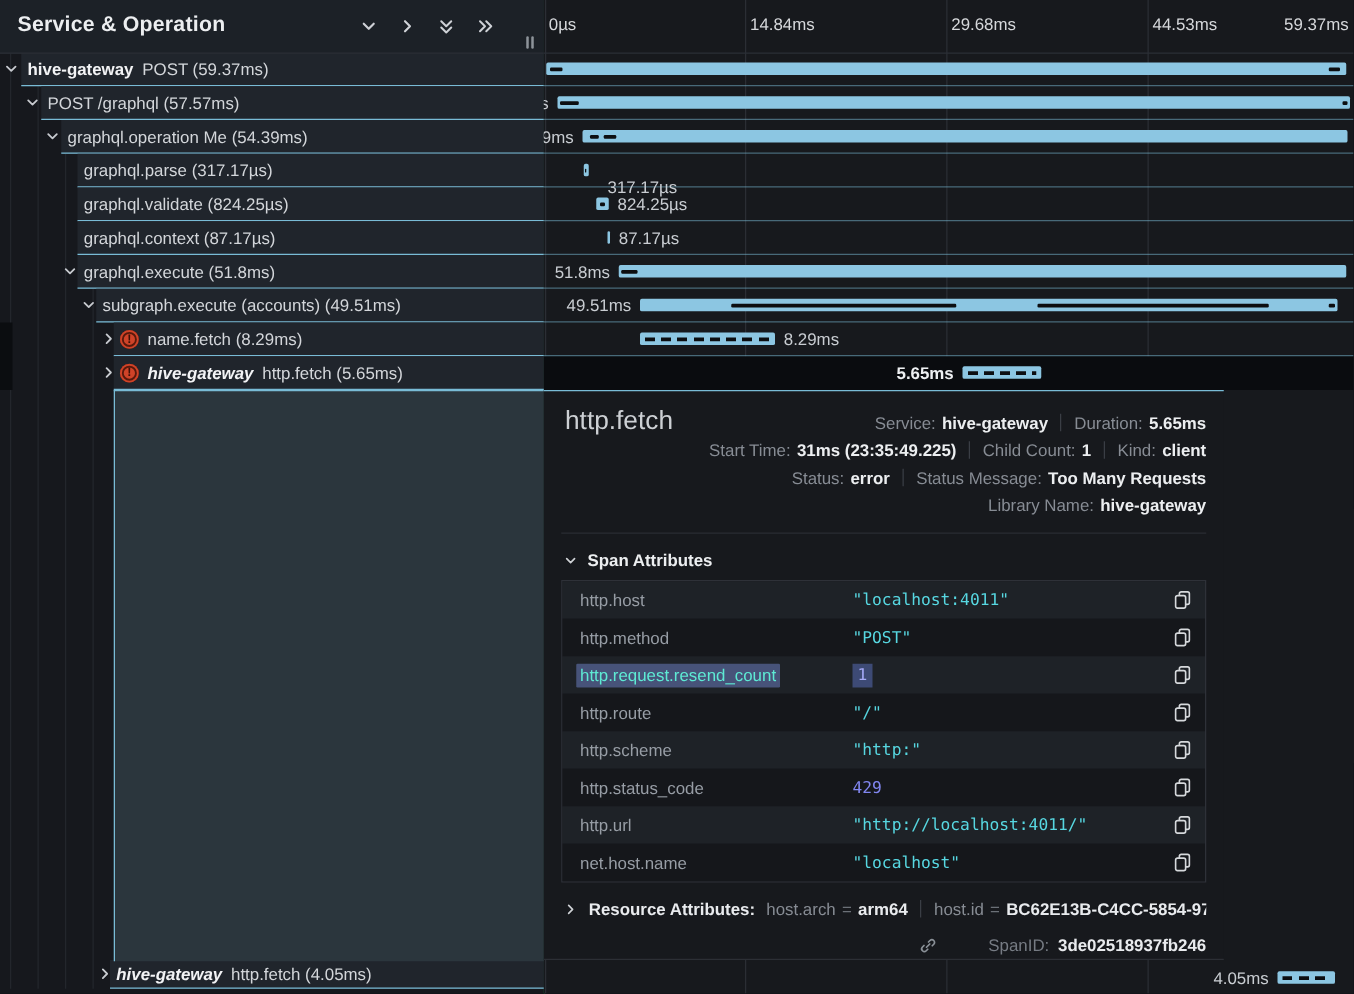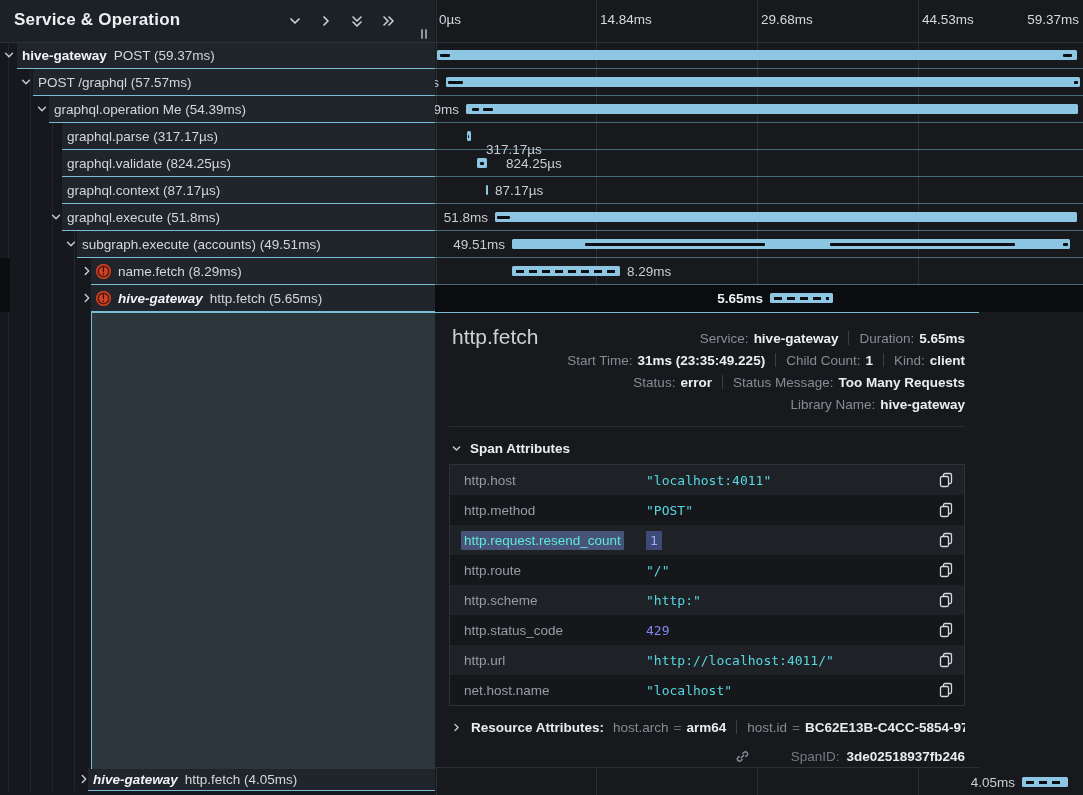--- a/index.html
+++ b/index.html
@@ -51,21 +51,21 @@
   #d-meta{position:absolute;right:14px;top:14px;display:flex;flex-direction:column;align-items:flex-end;}
   .meta-line{display:flex;align-items:center;height:22px;font-size:13.5px;white-space:nowrap;}
   .meta-label{color:#878c94;margin-right:5px;}
   .meta-value{color:#eceef0;font-weight:700;}
   .vsep{display:inline-block;width:1px;height:14px;background:#3a3e45;margin:0 10px;}
   .detail-divider{position:absolute;left:14px;right:14px;top:113px;height:1px;background:#2a2d33;}
   #sa-header{position:absolute;left:16px;top:128px;display:flex;align-items:center;gap:8px;font-size:13.5px;color:#eceef0;}
   .schev{width:11px;height:11px;color:#cfd2d6;display:inline-block;}
   .schev svg{display:block;width:11px;height:11px;}
   #attr-table{position:absolute;left:14px;right:14px;top:151px;border:1px solid #2e3138;}
-  .attr-row{position:relative;height:30px;display:flex;align-items:center;}
+  .attr-row{position:relative;height:30px;display:flex;align-items:center;gap:36px;}
   .attr-row.odd{background:#1e2227;}
   .attr-row.even{background:#15171b;align-items:center;}
   .attr-key{width:182px;padding-left:14px;color:#979da5;font-size:13.5px;flex:none;white-space:nowrap;}
   .key-sel{background:#475379;color:#5eead4;padding:2px 3px;margin:-2px 0 -2px -3px;border-radius:1px;}
   .attr-val{font-family:"DejaVu Sans Mono",monospace;font-size:13px;white-space:nowrap;}
   .val-string{color:#57d7e1;}
   .val-number{color:#8287f1;}
   .val-sel{background:#3d4a75;color:#a6aaf8;padding:2px 4px;margin:-2px 0;}
   .copy-btn{position:absolute;right:10px;top:7px;width:16px;height:16px;cursor:pointer;}
   .copy-btn svg{display:block;width:16px;height:16px;}
@@ -269,21 +269,21 @@
           <div class="mark" style="left: 17px; width: 10px;"></div>
         </div>
         <div class="bar-label" style="top: 102px; right: 624px;">54.39ms</div>
         <div class="bar" style="left: 32px; top: 131px; width: 4px;">
           <div class="mark" style="left: 1px; width: 1px;"></div>
         </div>
         <div class="bar-label" style="top: 129px; left: 51px; margin-top: 13px;">317.17µs</div>
         <div class="bar" style="left: 42px; top: 158px; width: 10px;">
           <div class="mark" style="left: 3px; width: 4px;"></div>
         </div>
-        <div class="bar-label" style="top: 156px; left: 59px; margin-left: 12px;">824.25µs</div>
+        <div class="bar-label" style="top: 156px; left: 59px;">824.25µs</div>
         <div class="bar" style="left: 51px; top: 185px; width: 2px;"></div>
         <div class="bar-label" style="top: 183px; left: 60px;">87.17µs</div>
         <div class="bar" style="left: 60px; top: 212px; width: 582px;">
           <div class="mark" style="left: 2px; width: 13px;"></div>
         </div>
         <div class="bar-label" style="top: 210px; right: 595px;">51.8ms</div>
         <div class="bar" style="left: 77px; top: 239px; width: 558px;">
           <div class="mark" style="left: 73px; width: 180px;"></div>
           <div class="mark" style="left: 318px; width: 185px;"></div>
           <div class="mark" style="left: 551px; width: 5px;"></div>

